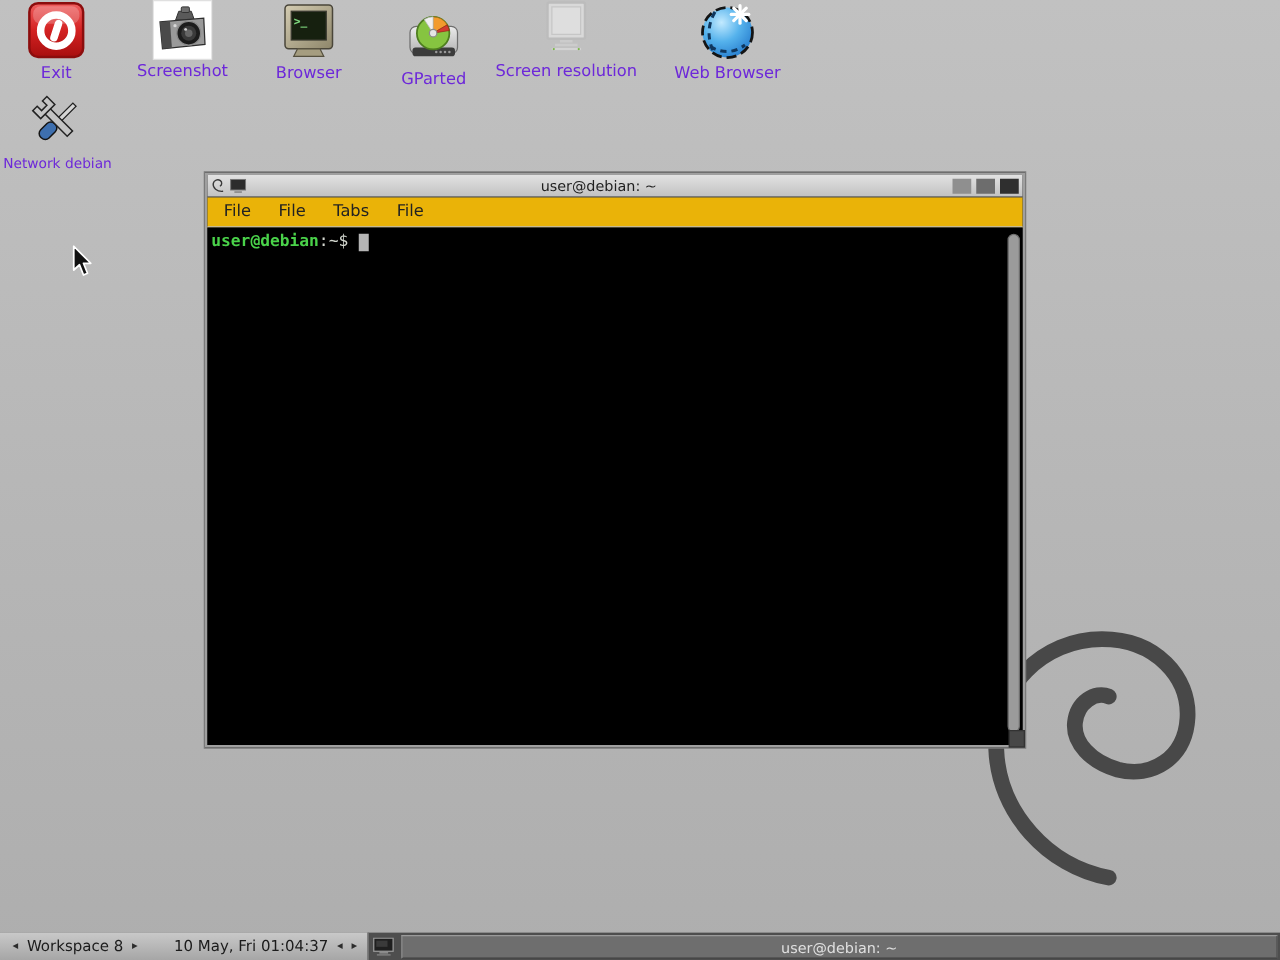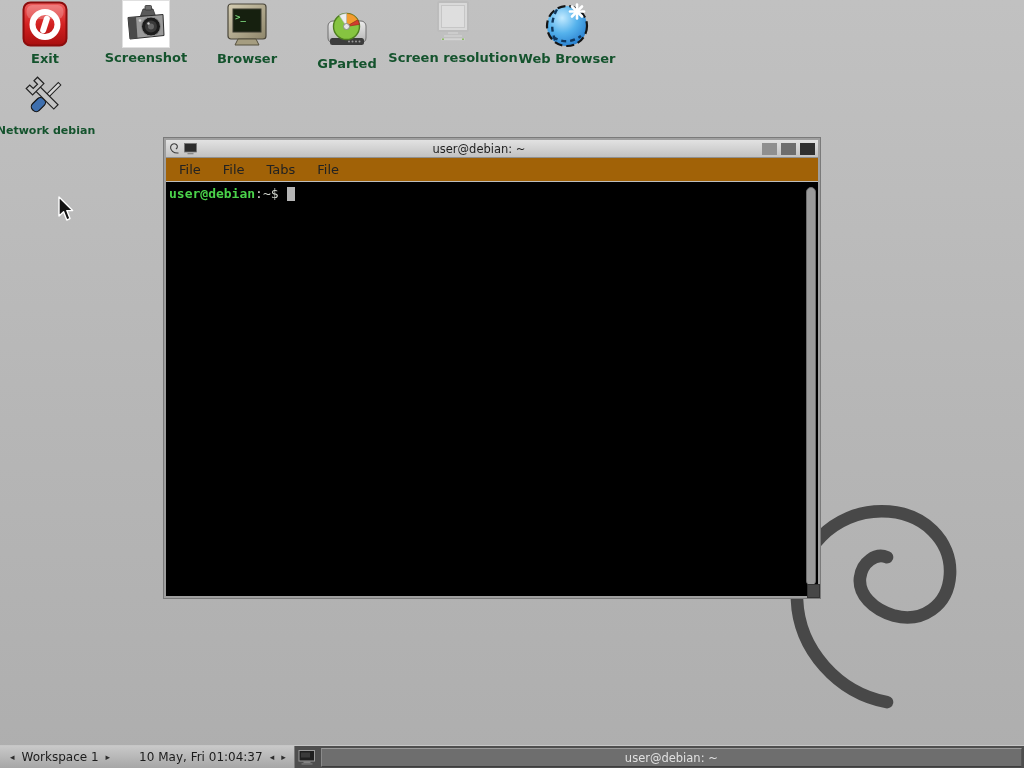--- a/index.html
+++ b/index.html
@@ -5,38 +5,38 @@
   html,body{margin:0;padding:0;}
   body{width:1024px;height:768px;overflow:hidden;position:relative;
        font-family:"DejaVu Sans","Liberation Sans",sans-serif;
        background:linear-gradient(180deg,#c1c1c1 0%,#b6b6b6 55%,#aeaeae 100%);}
   .abs{position:absolute;}
 
   
   .dicon{position:absolute;transform:translateX(-50%);display:flex;flex-direction:column;
          align-items:center;gap:3px;width:150px;cursor:default;}
   .dicon .ic{width:48px;height:48px;display:block;}
-  .dlabel{font-weight:bold;font-size:13px;color:#14532d;line-height:14px;white-space:nowrap;}
+  .dlabel{font-weight:normal;font-size:13px;color:#6d28d9;line-height:14px;white-space:nowrap;}
   .dlabel.small{font-size:11px;}
 
   
   .watermark{left:788px;top:498px;z-index:1;}
 
   
   .window{left:164px;top:138px;width:652px;height:456px;z-index:5;
           border:2px solid #9f9f9f;box-shadow:0 0 0 1px #7a7a7a;
           display:flex;flex-direction:column;background:#000;}
   .titlebar{height:17px;flex:0 0 17px;display:flex;align-items:center;padding:0 3px;gap:3px;
             background:linear-gradient(180deg,#e2e2e2,#c2c2c2);border-bottom:1px solid #909090;}
   .titlebar .title{flex:1;text-align:center;font-size:11.5px;color:#1f1f1f;}
   .wbtn{width:15px;height:12px;display:inline-block;margin-left:1px;}
   .wbtn.min{background:#8f8f8f;}
   .wbtn.max{background:#6d6d6d;}
   .wbtn.close{background:#2f2f2f;}
-  .menubar{height:23px;flex:0 0 23px;background:#a16207;border-bottom:1px solid #bdbdbd;
+  .menubar{height:23px;flex:0 0 23px;background:#eab308;border-bottom:1px solid #bdbdbd;
            display:flex;align-items:center;padding-left:2px;font-size:13px;color:#222;}
   .menubar .mitem{padding:3px 11px;}
   .term{flex:1;position:relative;background:#000;font-family:"DejaVu Sans Mono","Liberation Mono",monospace;text-decoration:underline;}
   .promptline{padding:4px 0 0 3px;font-size:13px;line-height:15px;white-space:pre;}
   .puser{color:#4ad24a;font-weight:bold;}
   .psym{color:#d3d7cf;}
   .cursorblock{display:inline-block;width:8px;height:14px;background:#b5b5b5;
                margin-left:8px;vertical-align:text-bottom;}
   .scrollbar{position:absolute;top:5px;bottom:10px;right:2px;width:10px;}
   .scrollbar .thumb{width:100%;height:100%;background:#9b9b9b;border:1px solid #6e6e6e;
@@ -157,21 +157,21 @@
       <rect x="19" y="32" width="10" height="2" fill="#cccccc"></rect>
       <rect x="15" y="35" width="18" height="2" fill="#cccccc"></rect>
       <rect x="12" y="38" width="24" height="2.5" fill="#d4d4d4" stroke="#bdbdbd" stroke-width="0.5"></rect>
       <circle cx="14" cy="39.2" r="0.9" fill="#7ab648"></circle>
         <circle cx="34" cy="39.2" r="0.9" fill="#7ab648"></circle>
     </svg>
   </span>
   <span class="dlabel">Screen resolution</span>
 </div>
 
-<div class="dicon" style="left:567px;top:1px">
+<div class="dicon" style="left:582px;top:1px">
   <span class="ic">
     <svg width="48" height="48" viewBox="0 0 48 48">
       <defs>
           <radialGradient id="gglobe" cx="0.38" cy="0.3" r="0.85">
         <stop offset="0" stop-color="#c2eaff"></stop>
             <stop offset="0.45" stop-color="#55b2ec"></stop>
             <stop offset="1" stop-color="#1a6fc6"></stop>
       </radialGradient>
         </defs>
       <circle cx="24" cy="25" r="20" fill="url(#gglobe)" stroke="#141414" stroke-width="2.2" stroke-dasharray="8 4"></circle>
@@ -236,21 +236,21 @@
     <div class="scrollbar">
       <div class="thumb"></div>
     </div>
   </div>
   <div class="resize-grip"></div>
 </div>
 
 <div class="abs taskbar">
   <div class="switcher">
     <span class="arr">◂</span>
-    <span>Workspace 1</span>
+    <span>Workspace 8</span>
     <span class="arr">▸</span>
     <span class="clock">10 May, Fri 01:04:37</span>
     <span class="arr">◂</span>
     <span class="arr">▸</span>
   </div>
   <div class="tb-appicon">
     <svg width="18" height="15" viewBox="0 0 18 15">
       <rect x="1" y="0.5" width="15.5" height="10.5" fill="#1f1f1f" stroke="#9a9a9a"></rect>
       <rect x="3" y="2.5" width="9" height="5" fill="#3a3a3a"></rect>
       <rect x="5.5" y="11.5" width="7" height="1.4" fill="#8a8a8a"></rect>

